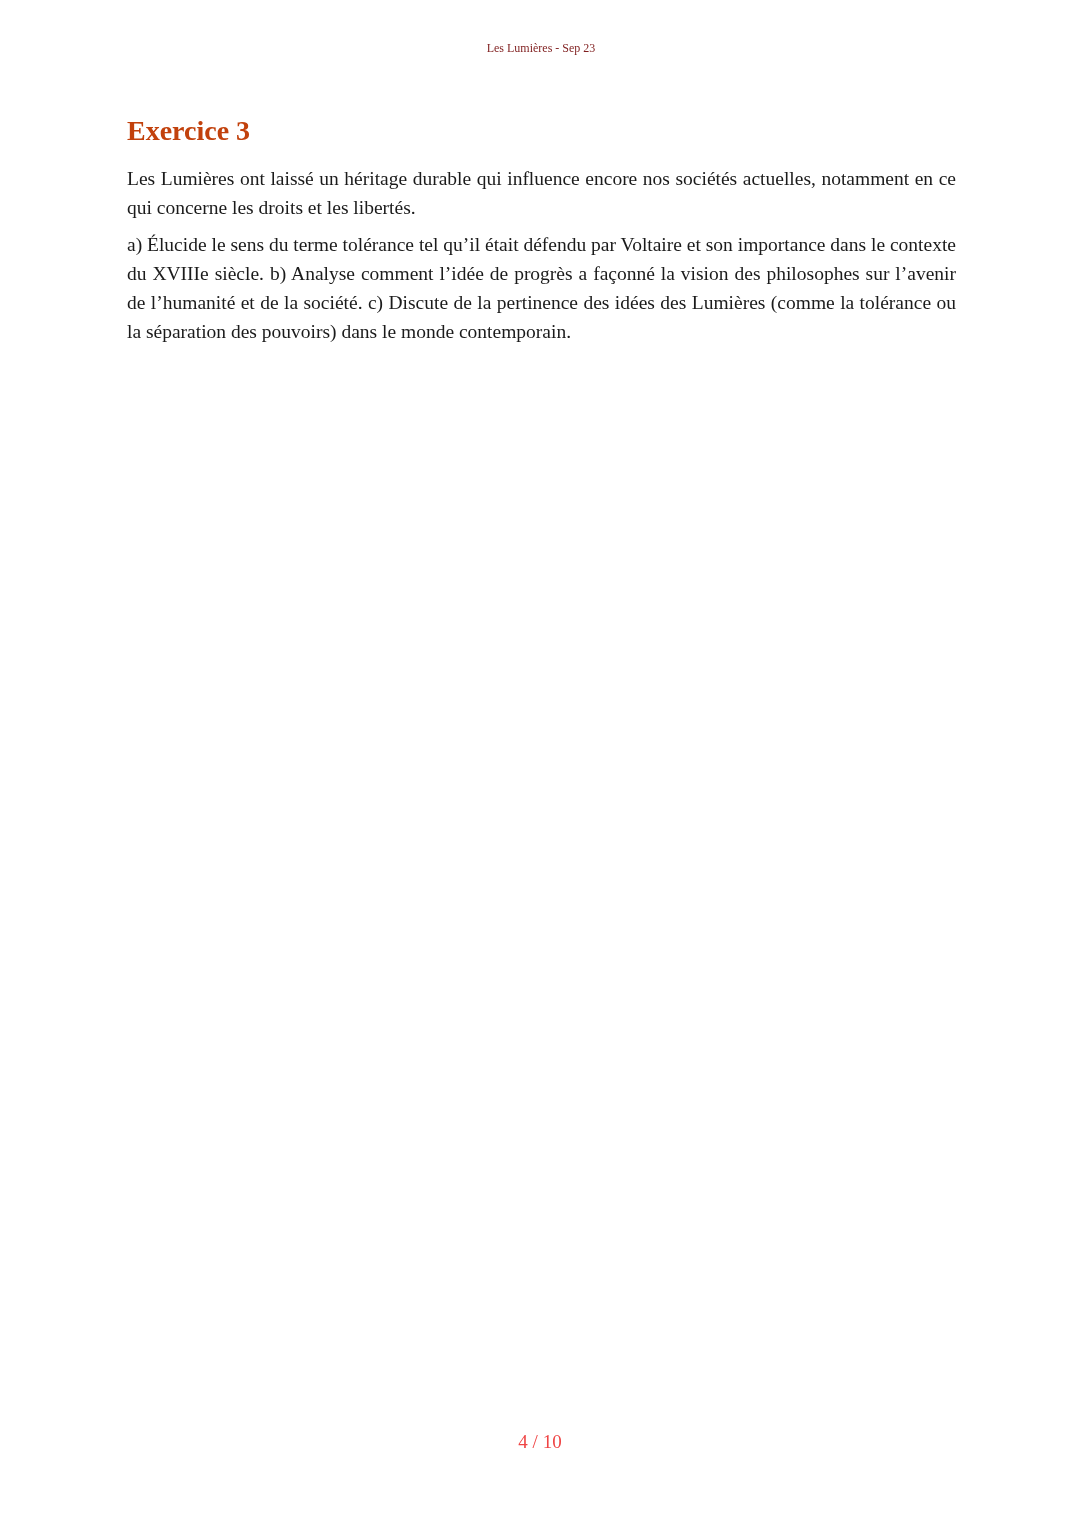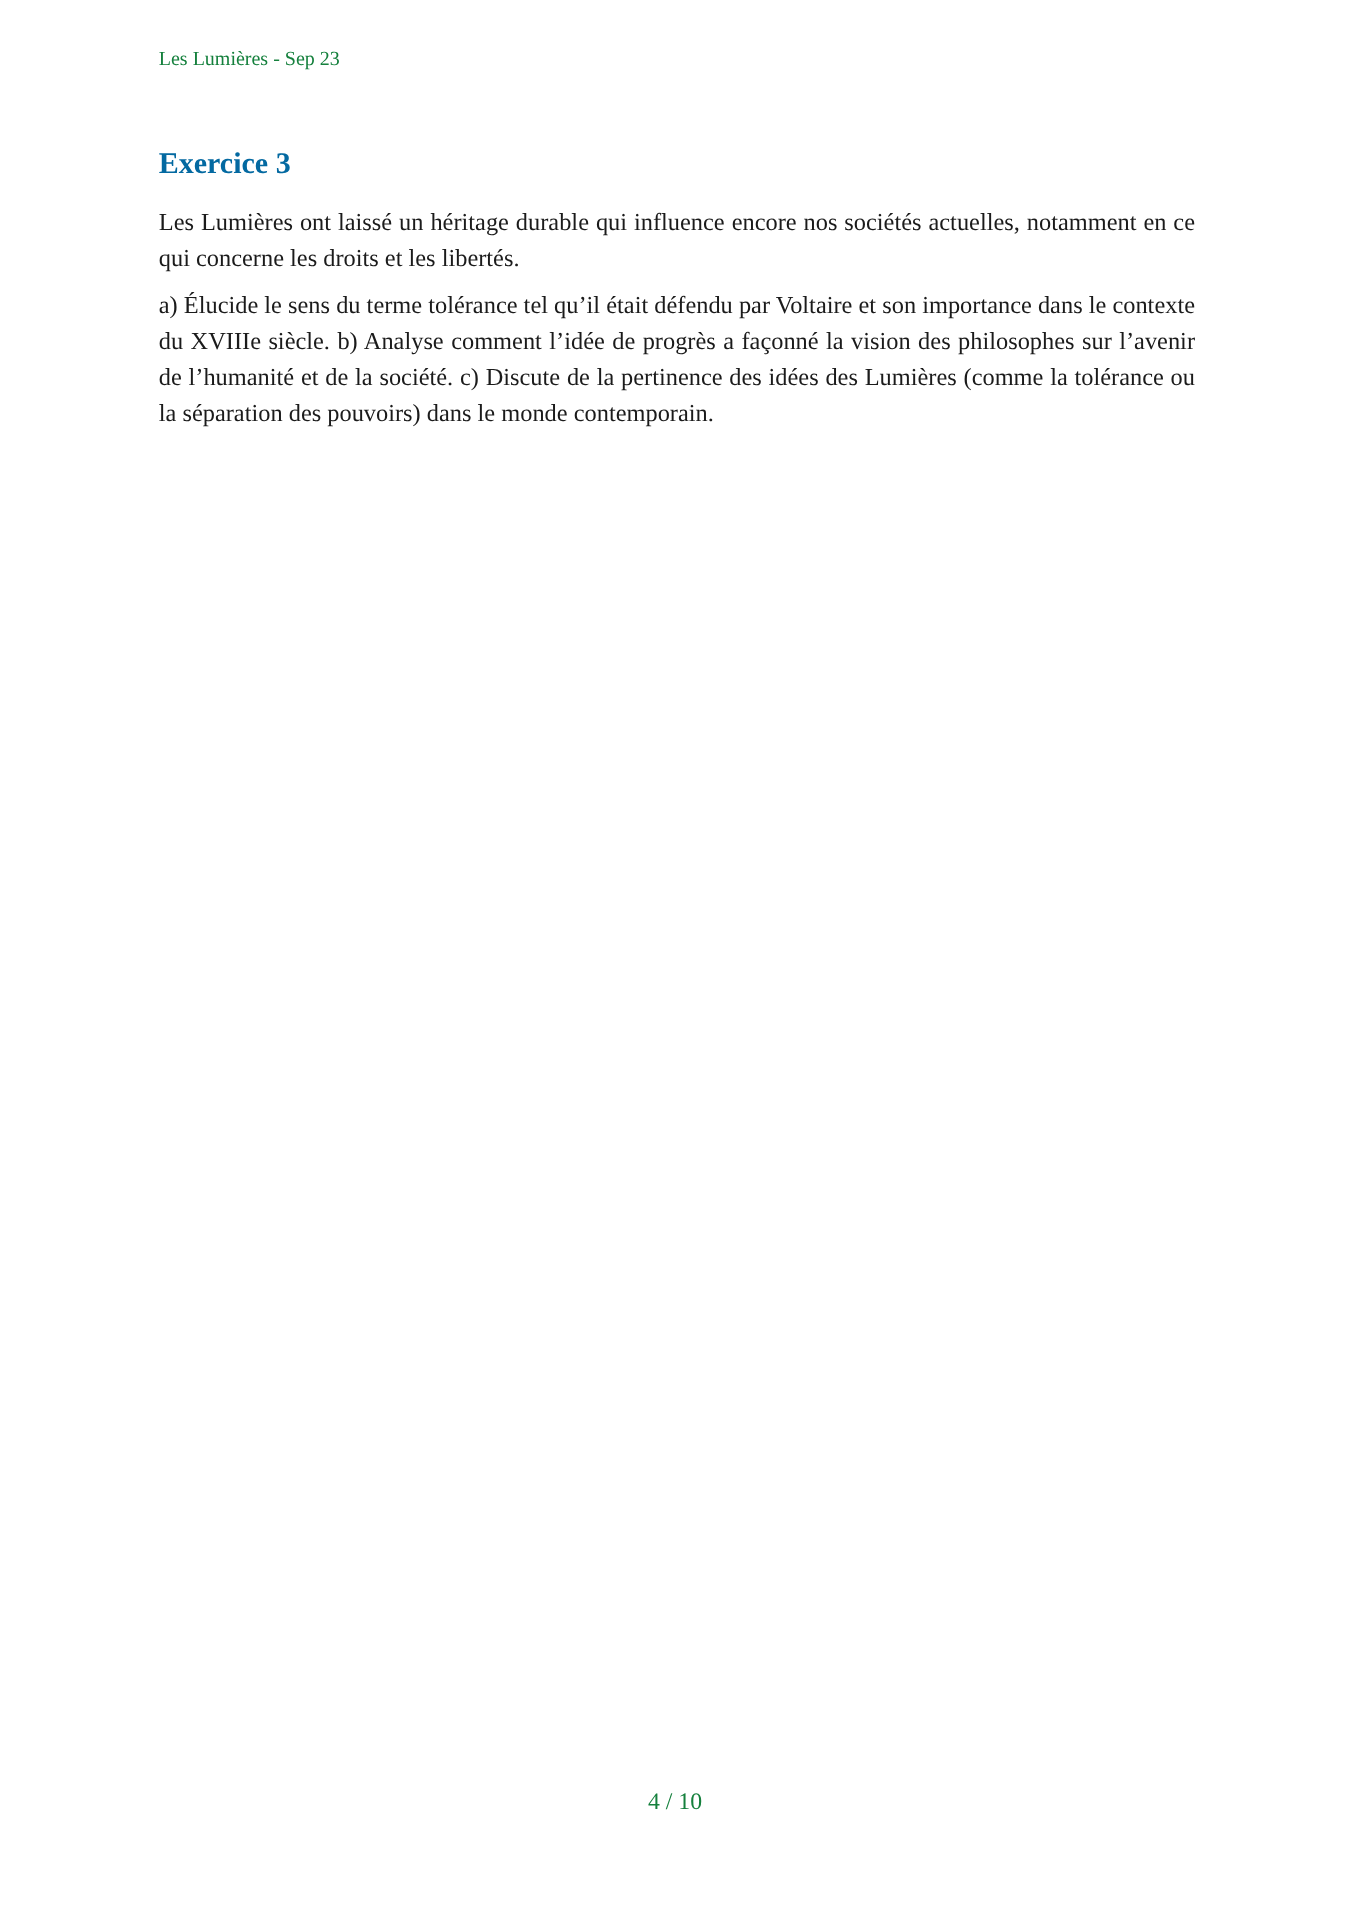--- a/index.html
+++ b/index.html
@@ -14,55 +14,55 @@
     background: #ffffff;
     font-family: "Liberation Serif", serif;
     color: #1b1b1b;
     overflow: hidden;
   }
   .header {
     position: absolute;
     top: 37px;
     left: 127px;
     right: 125px;
-    text-align: left;
-    font-size: 16px;
+    text-align: center;
+    font-size: 12px;
     line-height: 22px;
-    color: #15803d;
+    color: #7f1d1d;
   }
   .content {
     position: absolute;
     top: 116px;
     left: 127px;
     width: 829px;
   }
   .exercise-heading {
-    font-size: 24px;
+    font-size: 28px;
     line-height: 30px;
     font-weight: 700;
     margin: 0 0 18px 0;
-    color: #0369a1;
+    color: #c2410c;
   }
   .para {
     font-size: 19.5px;
     line-height: 29px;
     text-align: justify;
     margin: 0 0 8px 0;
   }
   .it {
   }
   .footer {
     position: absolute;
     top: 1430px;
     left: 0;
     width: 100%;
     text-align: center;
     font-size: 19px;
     line-height: 24px;
-    color: #15803d;
+    color: #ef4444;
   }
 </style>
 </head>
 <body>
 
 <div class="page">
 
   <div class="header">
     <span>Les Lumières - Sep 23</span>
   </div>

